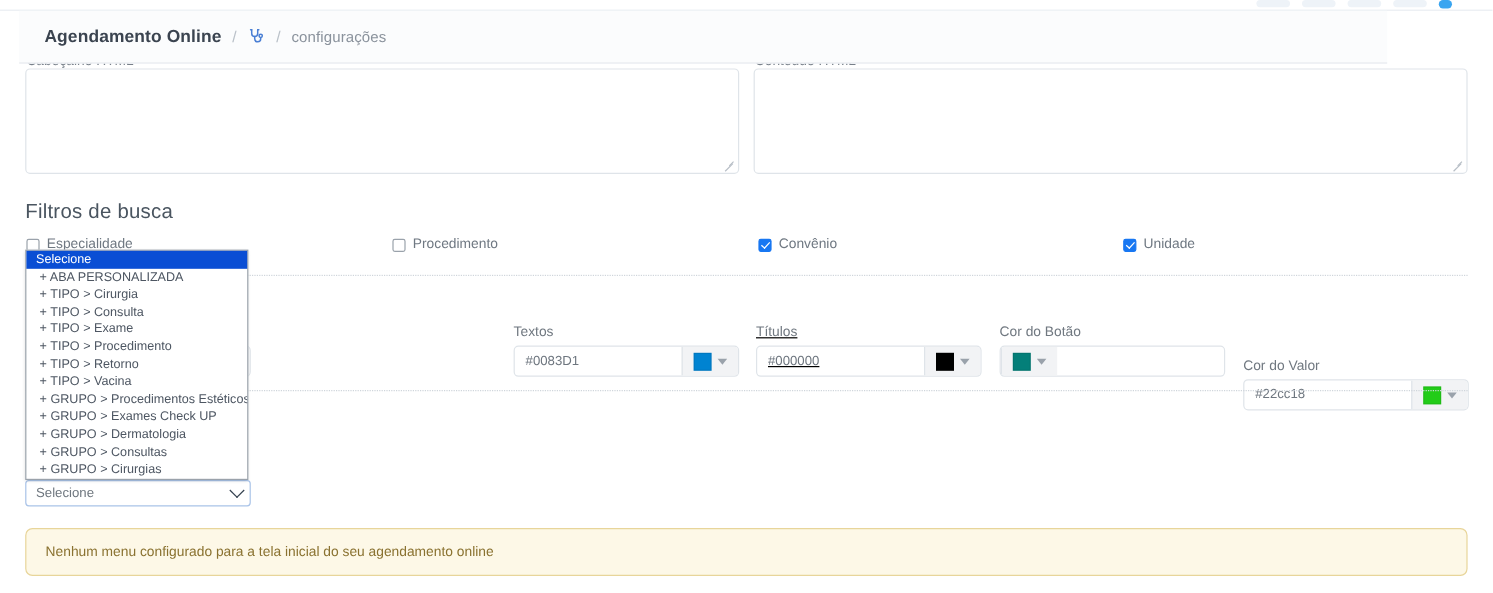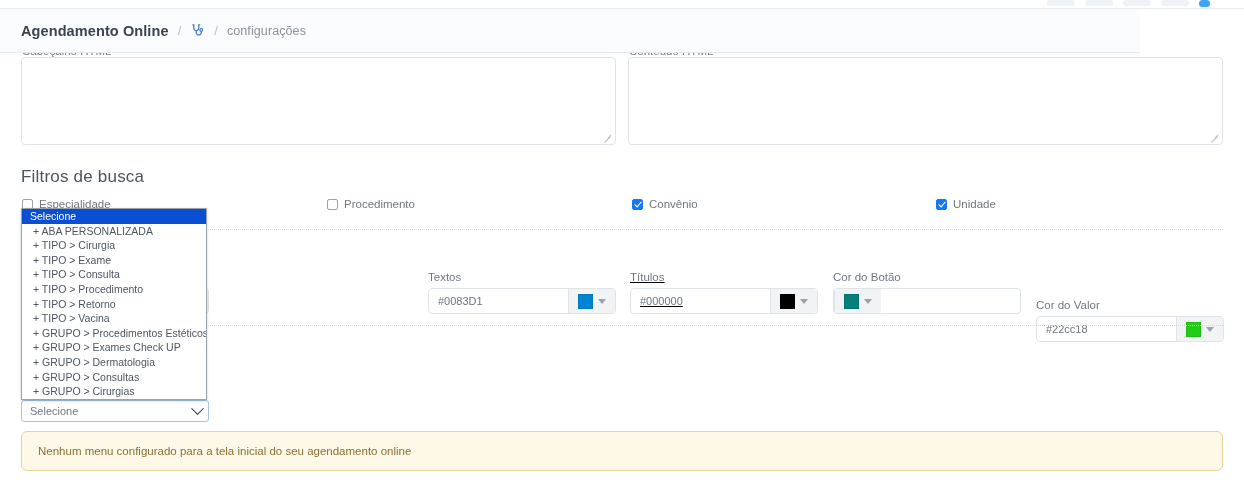--- a/index.html
+++ b/index.html
@@ -30,21 +30,21 @@
     position: absolute; top: 0; height: 6px; border-radius: 3px;
     background: #eef3f8;
   }
   .chrome-dot {
     position: absolute; top: 0px; width: 11px; height: 7px;
     border-radius: 4px; background: #3aa5f0;
   }
 
   
   .page-header {
-    position: absolute; left: 0; top: 9px; width: 1140px; height: 44px;
+    position: absolute; left: 16px; top: 9px; width: 1140px; height: 44px;
     background: #fbfcfd;
     border-bottom: 1px solid #e6eaee;
     display: flex; align-items: center;
     padding-left: 21px;
     z-index: 40;
   }
   .breadcrumb { display: flex; align-items: center; gap: 9px; }
   .bc-title {
     font-size: 14.5px; font-weight: bold; color: #3b4450; letter-spacing: .1px;
   }
@@ -314,32 +314,32 @@
 
     <div class="divider" style="top:272px;"></div>
 
     <h2 class="section-title" style="left:120px; top:295px;">os</h2>
 
     <div class="native-select" style="left:21px; top:347px;">
       <span>Selecione</span>
       <span class="chev"></span>
     </div>
 
-    <div class="alert" style="left:21px; top:378px; width:1202px; height:40px;">
+    <div class="alert" style="left:21px; top:387px; width:1202px; height:40px;">
       <span>Nenhum menu configurado para a tela inicial do seu agendamento online</span>
     </div>
 
   </div>
 
   <div class="dropdown-open" id="dropdown-open" style="left:21px; top:208px;">
       <div class="dd-item selected">Selecione</div>
       <div class="dd-item indent">+ ABA PERSONALIZADA</div>
       <div class="dd-item indent">+ TIPO &gt; Cirurgia</div>
+      <div class="dd-item indent">+ TIPO &gt; Consulta</div>
       <div class="dd-item indent">+ TIPO &gt; Exame</div>
-      <div class="dd-item indent">+ TIPO &gt; Consulta</div>
       <div class="dd-item indent">+ TIPO &gt; Procedimento</div>
       <div class="dd-item indent">+ TIPO &gt; Retorno</div>
       <div class="dd-item indent">+ TIPO &gt; Vacina</div>
       <div class="dd-item indent">+ GRUPO &gt; Procedimentos Estéticos</div>
       <div class="dd-item indent">+ GRUPO &gt; Exames Check UP</div>
       <div class="dd-item indent">+ GRUPO &gt; Dermatologia</div>
       <div class="dd-item indent">+ GRUPO &gt; Consultas</div>
       <div class="dd-item indent">+ GRUPO &gt; Cirurgias</div>
     </div>
 

